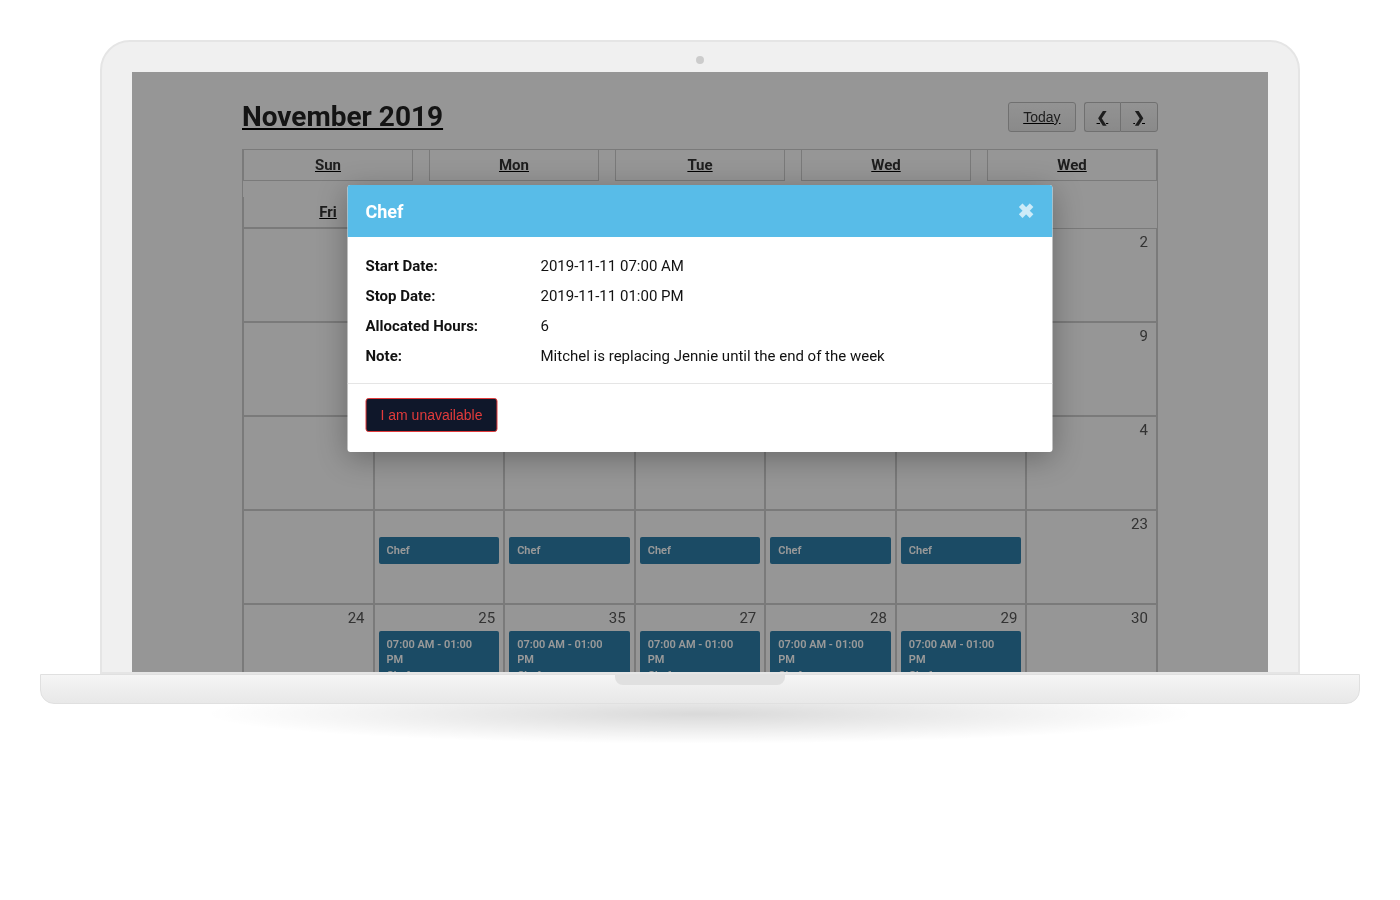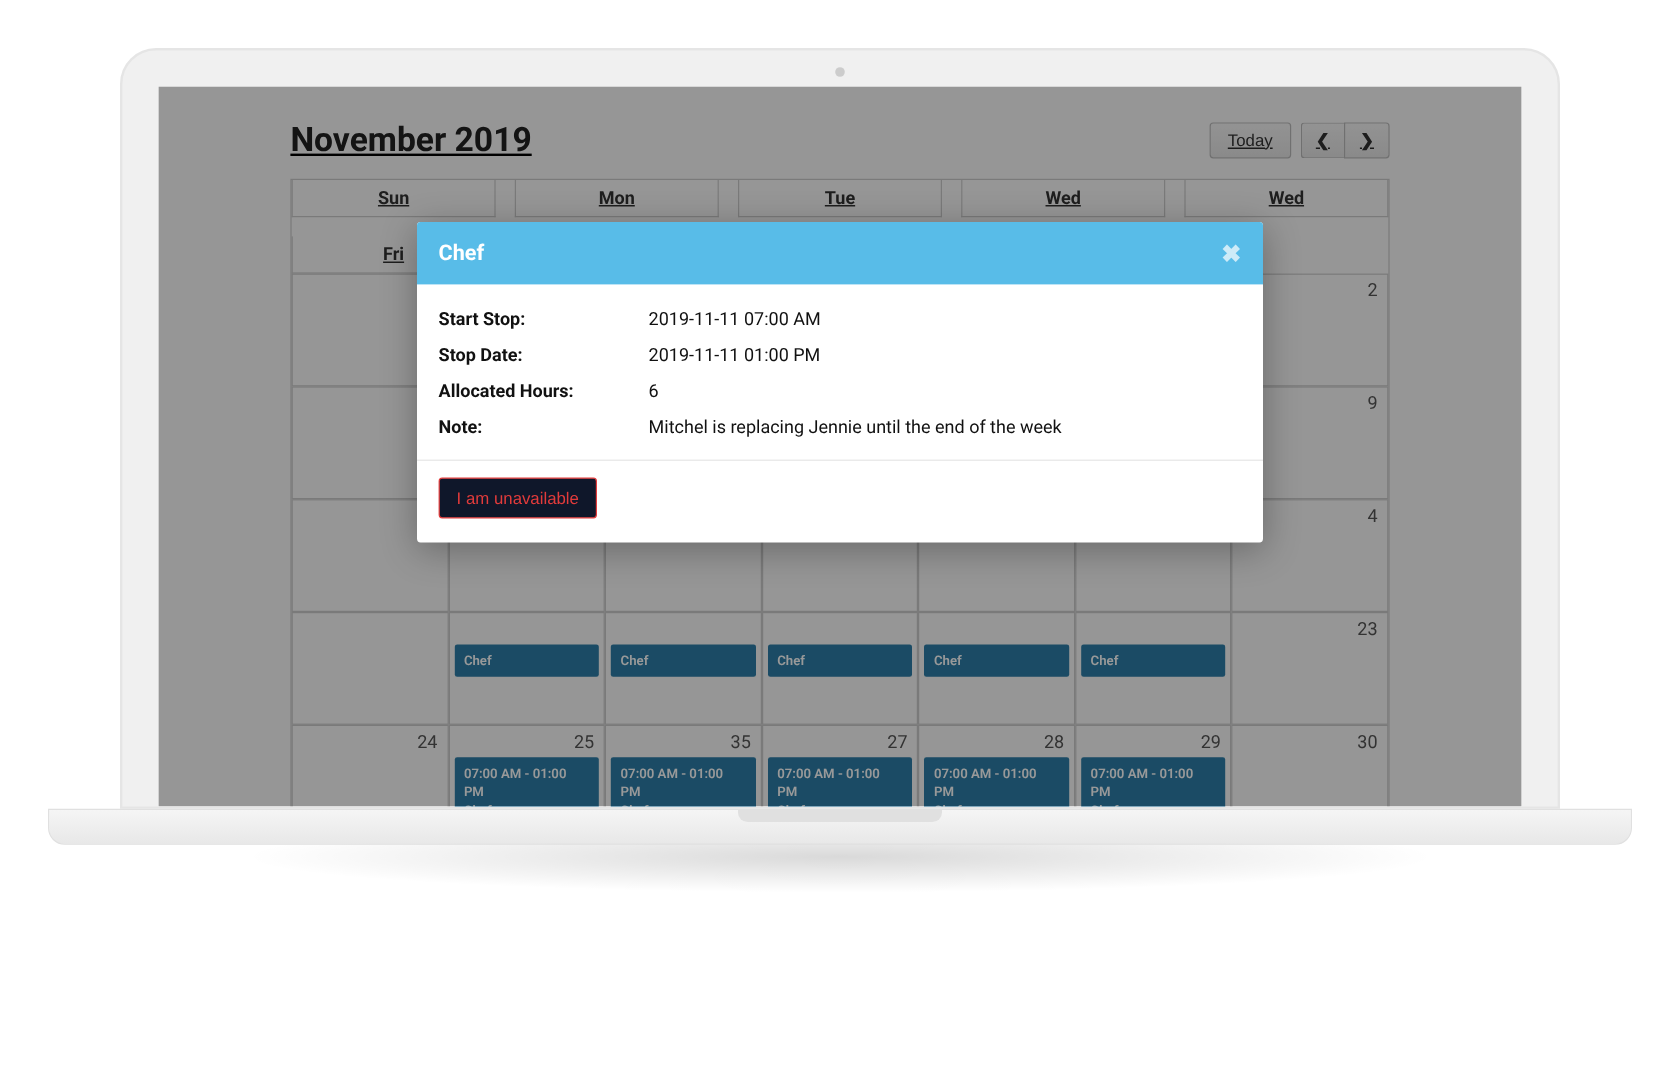--- a/index.html
+++ b/index.html
@@ -339,21 +339,21 @@
 
       <div class="scrim"></div>
 
       <div class="modal">
         <div class="modal-head">
           <div class="modal-title">Chef</div>
           <div class="modal-close">✖</div>
         </div>
         <div class="modal-body">
           <div class="mrow">
-            <div class="mlabel">Start Stop:</div>
+            <div class="mlabel">Start Date:</div>
             <div class="mval">2019-11-11 07:00 AM</div>
           </div>
           <div class="mrow">
             <div class="mlabel">Stop Date:</div>
             <div class="mval">2019-11-11 01:00 PM</div>
           </div>
           <div class="mrow">
             <div class="mlabel">Allocated Hours:</div>
             <div class="mval">6</div>
           </div>

